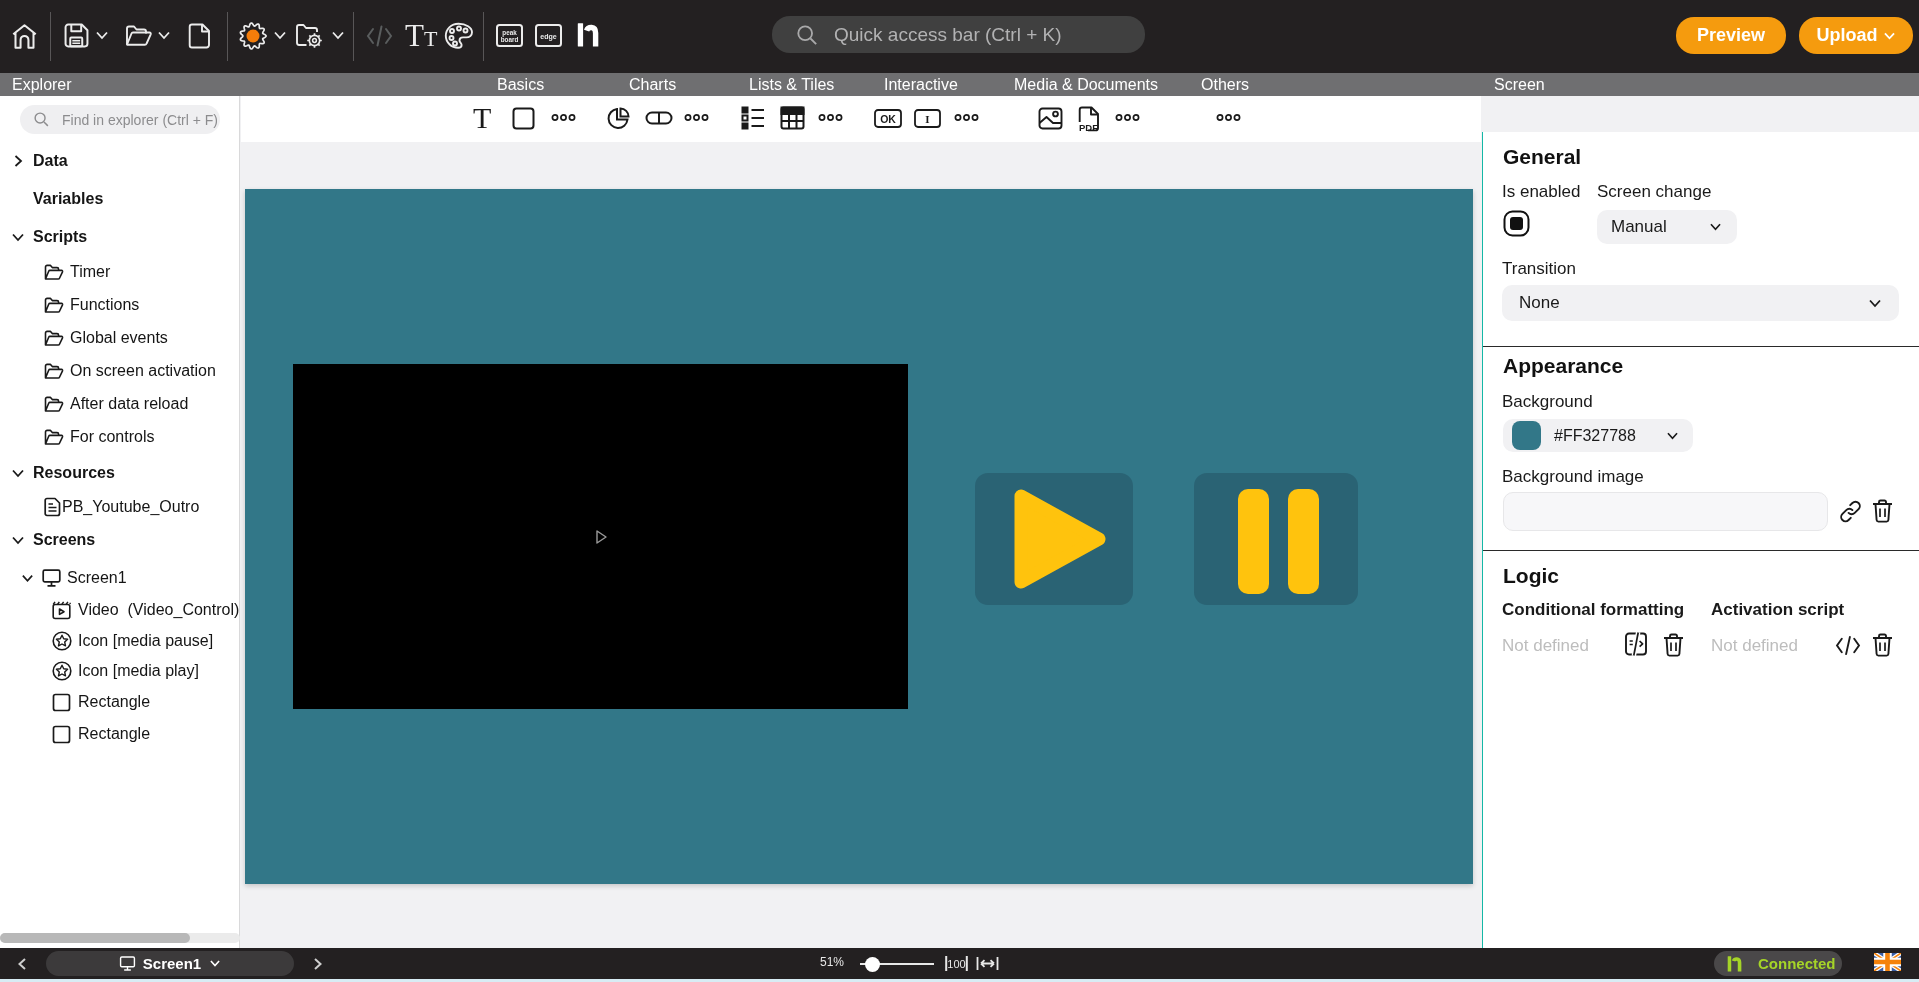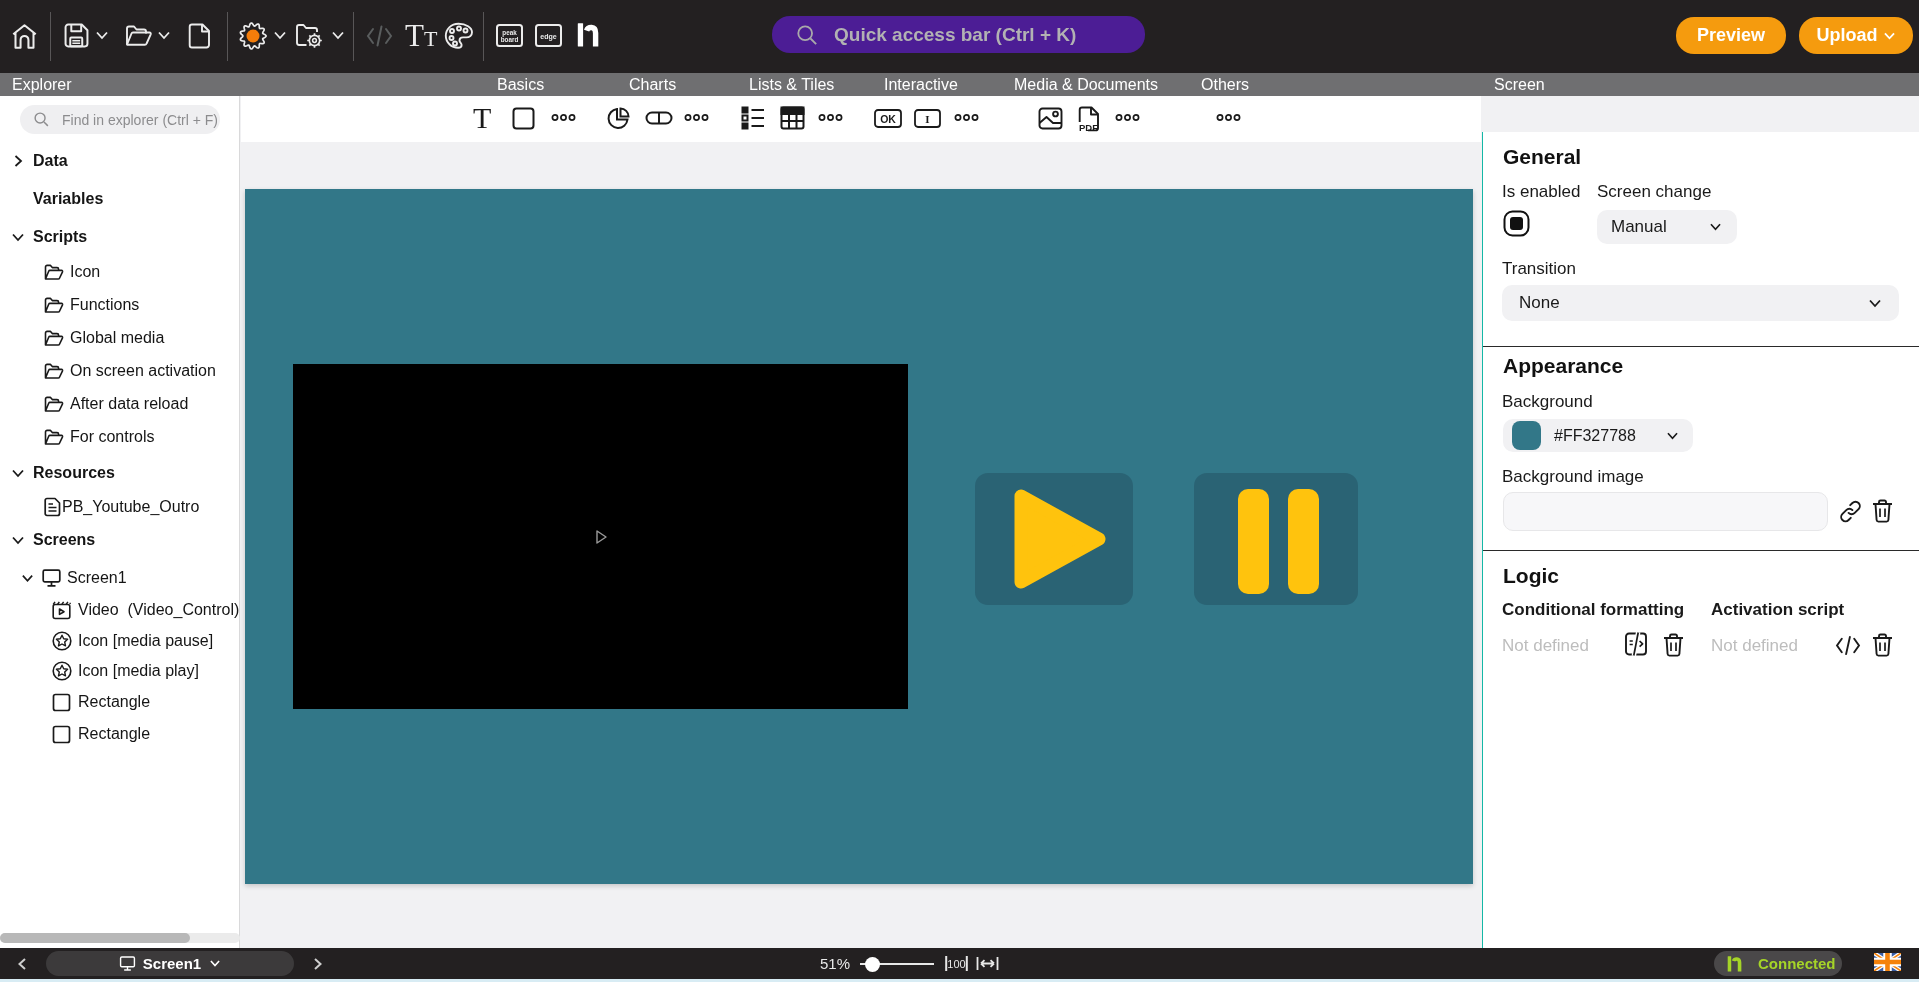--- a/index.html
+++ b/index.html
@@ -3,21 +3,21 @@
 <meta charset="utf-8">
 <style>
   * { margin:0; padding:0; box-sizing:border-box; }
   html,body { width:1919px; height:982px; overflow:hidden; font-family:"Liberation Sans", sans-serif; }
   body { position:relative; background:#f1f1f3; }
   .abs { position:absolute; }
   
   #topbar { left:0; top:0; width:1919px; height:73px; background:#232021; }
   .sep { position:absolute; top:12px; width:1px; height:49px; background:#585657; }
   
-  #qsearch { left:772px; top:16px; width:373px; height:37px; background:#4c1d95; border-radius:18px; display:flex; align-items:center;font-weight:bold; }
+  #qsearch { left:772px; top:16px; width:373px; height:37px; background:#404040; border-radius:18px; display:flex; align-items:center; }
   #qsearch .ph { color:#b2b2b3; font-size:19px; margin-left:62px; }
   
   .obtn { position:absolute; top:17px; height:37px; background:#f59b0e; border-radius:18px; color:#fff; font-weight:bold; font-size:18px; display:flex; align-items:center; justify-content:center; }
   
   #tabbar { left:0; top:73px; width:1919px; height:23px; background:#6f6f71; color:#fff; font-size:16px; }
   #tabbar span { position:absolute; top:3px; }
   
   #sidebar { left:0; top:96px; width:240px; height:852px; background:#fff; border-right:1px solid #d9d9da; }
   #findbox { position:absolute; left:20px; top:9px; width:200px; height:29px; background:#efeff1; border-radius:15px; display:flex; align-items:center; color:#8c8c8e; font-size:14px; white-space:nowrap; }
   .titem { position:absolute; left:0; height:24px; display:flex; align-items:center; color:#151515; font-size:16px; white-space:nowrap; }
@@ -254,33 +254,33 @@
   <div class="titem" style="top:129px">
       <svg style="margin-left:11px" width="14" height="10" viewBox="0 0 14 10" fill="none" stroke="#1a1a1a" stroke-width="1.8">
         <path d="M2 2.5 L7 8 L12 2.5"></path>
       </svg>
       <b style="margin-left:8px">Scripts</b>
     </div>
   <div class="titem" style="top:164px">
       <svg style="margin-left:44px" width="20" height="17" viewBox="0 0 20 17" fill="none" stroke="#1a1a1a" stroke-width="1.6" stroke-linejoin="round">
         <path d="M1.5 15 V3 a1.6 1.6 0 0 1 1.6 -1.6 H6.5 l1.8 2.2 H13 a1.6 1.6 0 0 1 1.6 1.6 V6.5 M1.5 15 L4.7 7.2 a1.3 1.3 0 0 1 1.2 -0.8 H17.6 a1 1 0 0 1 0.9 1.4 L15.6 14 a1.6 1.6 0 0 1 -1.5 1 H2.5 a1 1 0 0 1 -1 -0.9 Z"></path>
       </svg>
-      <span style="margin-left:6px">Icon</span>
+      <span style="margin-left:6px">Timer</span>
     </div>
   <div class="titem" style="top:197px">
       <svg style="margin-left:44px" width="20" height="17" viewBox="0 0 20 17" fill="none" stroke="#1a1a1a" stroke-width="1.6" stroke-linejoin="round">
         <path d="M1.5 15 V3 a1.6 1.6 0 0 1 1.6 -1.6 H6.5 l1.8 2.2 H13 a1.6 1.6 0 0 1 1.6 1.6 V6.5 M1.5 15 L4.7 7.2 a1.3 1.3 0 0 1 1.2 -0.8 H17.6 a1 1 0 0 1 0.9 1.4 L15.6 14 a1.6 1.6 0 0 1 -1.5 1 H2.5 a1 1 0 0 1 -1 -0.9 Z"></path>
       </svg>
       <span style="margin-left:6px">Functions</span>
     </div>
   <div class="titem" style="top:230px">
       <svg style="margin-left:44px" width="20" height="17" viewBox="0 0 20 17" fill="none" stroke="#1a1a1a" stroke-width="1.6" stroke-linejoin="round">
         <path d="M1.5 15 V3 a1.6 1.6 0 0 1 1.6 -1.6 H6.5 l1.8 2.2 H13 a1.6 1.6 0 0 1 1.6 1.6 V6.5 M1.5 15 L4.7 7.2 a1.3 1.3 0 0 1 1.2 -0.8 H17.6 a1 1 0 0 1 0.9 1.4 L15.6 14 a1.6 1.6 0 0 1 -1.5 1 H2.5 a1 1 0 0 1 -1 -0.9 Z"></path>
       </svg>
-      <span style="margin-left:6px">Global media</span>
+      <span style="margin-left:6px">Global events</span>
     </div>
   <div class="titem" style="top:263px">
       <svg style="margin-left:44px" width="20" height="17" viewBox="0 0 20 17" fill="none" stroke="#1a1a1a" stroke-width="1.6" stroke-linejoin="round">
         <path d="M1.5 15 V3 a1.6 1.6 0 0 1 1.6 -1.6 H6.5 l1.8 2.2 H13 a1.6 1.6 0 0 1 1.6 1.6 V6.5 M1.5 15 L4.7 7.2 a1.3 1.3 0 0 1 1.2 -0.8 H17.6 a1 1 0 0 1 0.9 1.4 L15.6 14 a1.6 1.6 0 0 1 -1.5 1 H2.5 a1 1 0 0 1 -1 -0.9 Z"></path>
       </svg>
       <span style="margin-left:6px">On screen activation</span>
     </div>
   <div class="titem" style="top:296px">
       <svg style="margin-left:44px" width="20" height="17" viewBox="0 0 20 17" fill="none" stroke="#1a1a1a" stroke-width="1.6" stroke-linejoin="round">
         <path d="M1.5 15 V3 a1.6 1.6 0 0 1 1.6 -1.6 H6.5 l1.8 2.2 H13 a1.6 1.6 0 0 1 1.6 1.6 V6.5 M1.5 15 L4.7 7.2 a1.3 1.3 0 0 1 1.2 -0.8 H17.6 a1 1 0 0 1 0.9 1.4 L15.6 14 a1.6 1.6 0 0 1 -1.5 1 H2.5 a1 1 0 0 1 -1 -0.9 Z"></path>
@@ -451,21 +451,21 @@
         <path d="M9.5 13 V16 M5.5 16.8 H13.5"></path>
       </svg>
     <b style="font-size:15px;margin-left:7px">Screen1</b>
     <svg style="margin-left:8px" width="12" height="9" viewBox="0 0 14 11" fill="none" stroke="#fff" stroke-width="2">
         <path d="M2 2.5 L7 8 L12 2.5"></path>
       </svg>
   </div>
   <svg class="abs" style="left:312px;top:9px" width="12" height="14" viewBox="0 0 12 14" fill="none" stroke="#cfcfcf" stroke-width="2">
       <path d="M3 2 L8.5 7 L3 12"></path>
     </svg>
-  <div class="abs" style="left:820px;top:7px;color:#e8e8e8;font-size:15px;">51%</div>
+  <div class="abs" style="left:820px;top:7px;color:#e8e8e8;font-size:12px;">51%</div>
   <div class="abs" style="left:860px;top:15px;width:74px;height:2px;background:#e8e8e8;"></div>
   <div class="abs" style="left:865px;top:9px;width:15px;height:15px;border-radius:50%;background:#fff;"></div>
   <svg class="abs" style="left:945px;top:6px" width="23" height="19" viewBox="0 0 23 19">
       <path d="M1.2 2 V17 M21.8 2 V17" stroke="#e8e8e8" stroke-width="2" fill="none"></path>
       <text x="11.5" y="13.5" text-anchor="middle" fill="#e8e8e8" font-size="11" font-family="Liberation Sans">100</text>
     </svg>
   <svg class="abs" style="left:976px;top:6px" width="23" height="19" viewBox="0 0 23 19" fill="none" stroke="#e8e8e8" stroke-width="1.8">
       <path d="M1.5 3 V16 M21.5 3 V16 M5 9.5 H18 M5 9.5 L8.5 6.2 M5 9.5 L8.5 12.8 M18 9.5 L14.5 6.2 M18 9.5 L14.5 12.8"></path>
     </svg>
   <div class="abs" style="left:1714px;top:3px;width:128px;height:25px;background:#4a4849;border-radius:13px;display:flex;align-items:center;">

